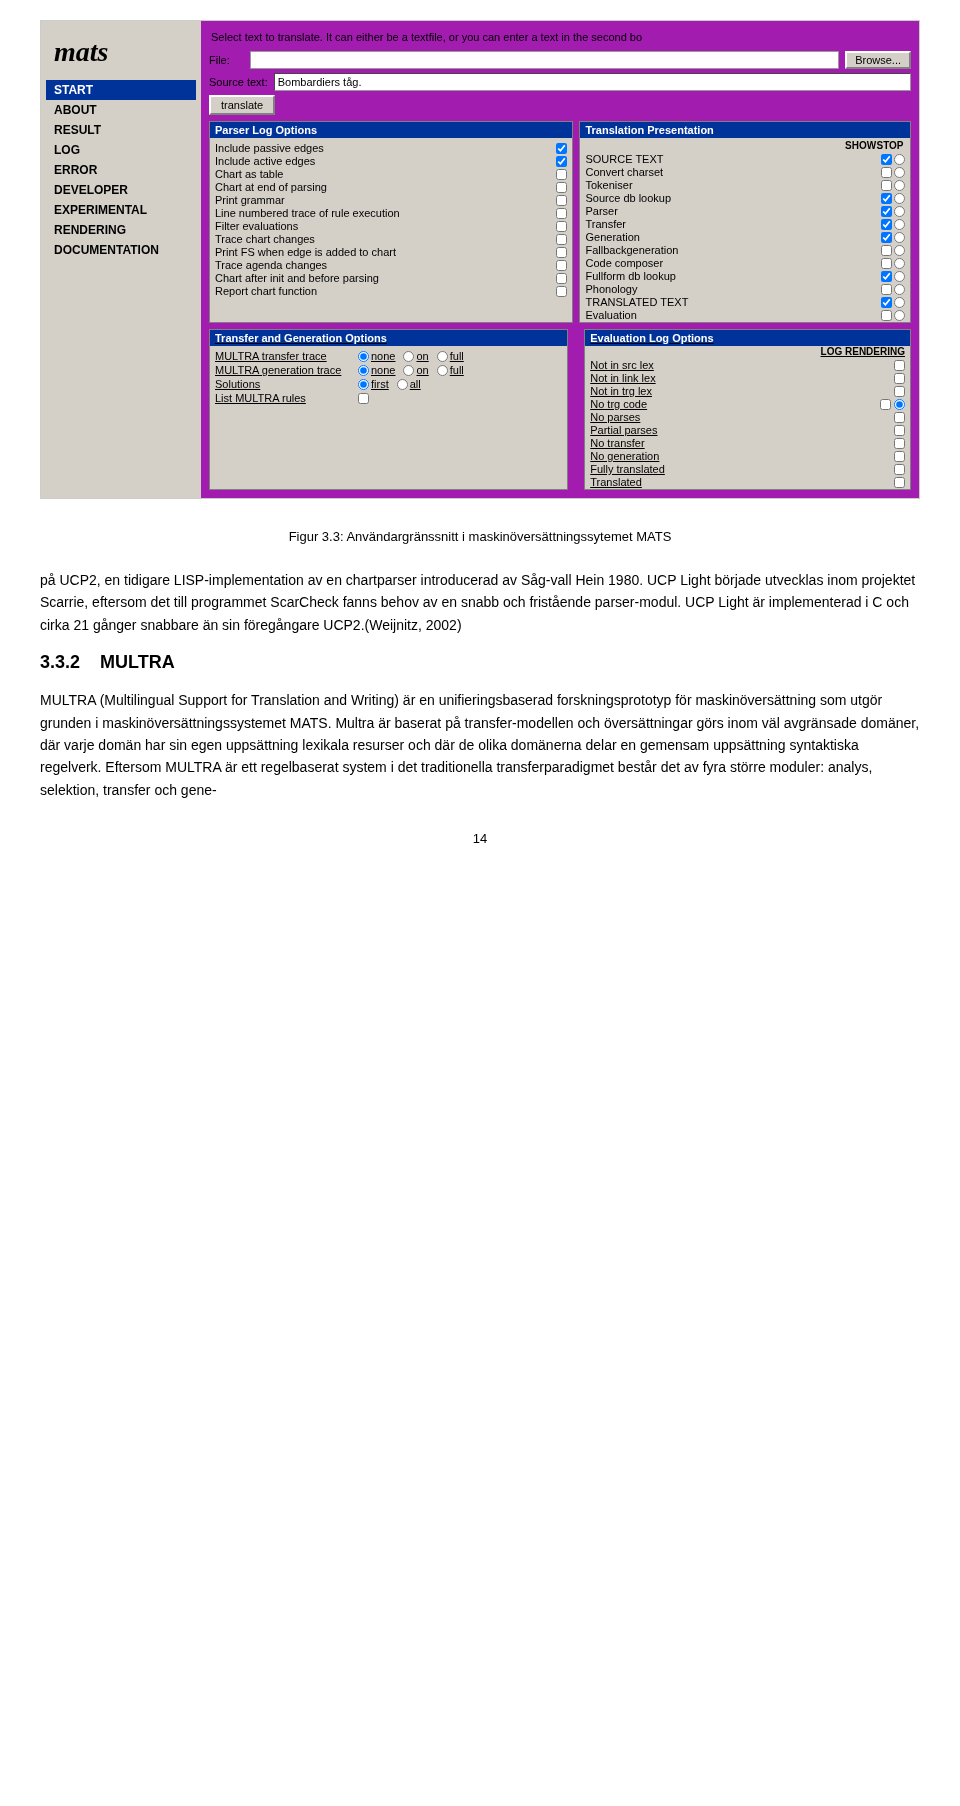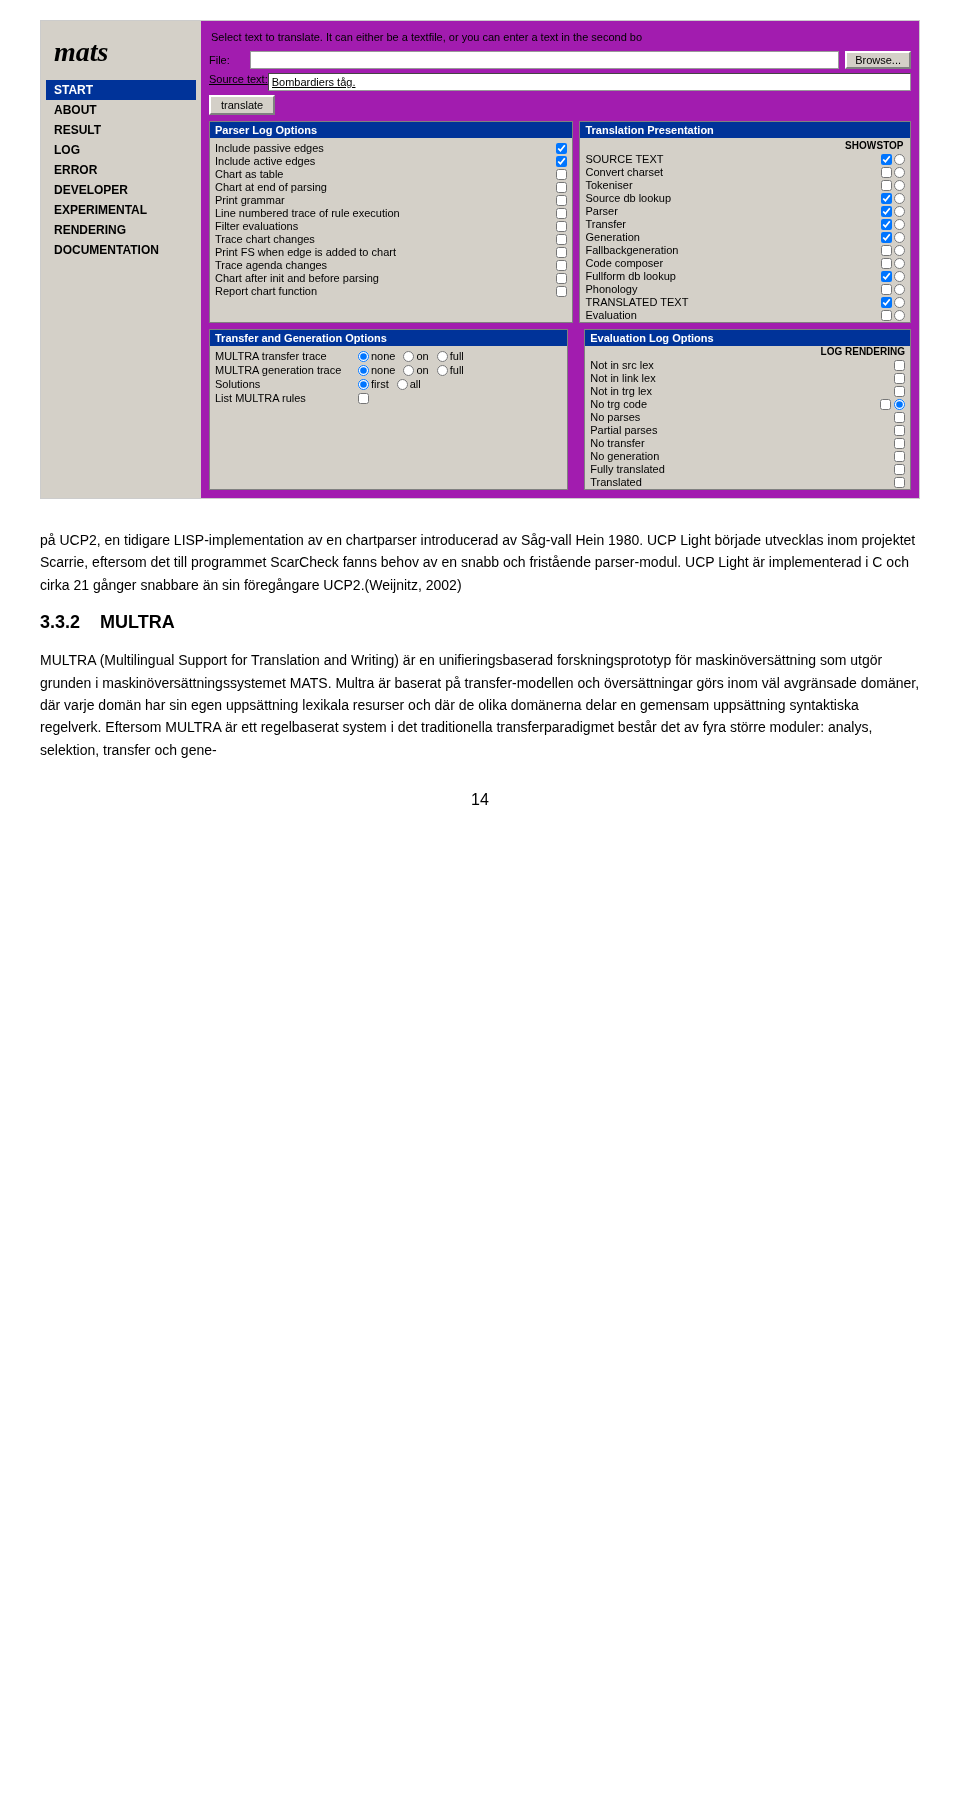--- a/index.html
+++ b/index.html
@@ -100,22 +100,23 @@
       padding: 1px 8px;
       font-size: 11px;
       background: #d4d0c8;
       border: 2px solid;
       border-color: #fff #808080 #808080 #fff;
       cursor: pointer;
     }
 
     .source-row {
       display: flex;
+      align-items: center;
       margin-bottom: 4px;
-      text-decoration: underline;
+      gap: 6px;
     }
 
     .source-label {
       font-size: 11px;
       white-space: nowrap;
     }
 
     .source-input {
       flex: 1;
       height: 18px;
@@ -205,20 +206,21 @@
     .tp-show, .tp-stop {
       width: 12px;
       height: 12px;
       flex-shrink: 0;
     }
 
     
     .bottom-panels-row {
       display: flex;
       gap: 16px;
+      text-decoration: underline;
     }
 
     
     .tg-row {
       display: flex;
       align-items: center;
       margin-bottom: 2px;
       gap: 3px;
     }
 
@@ -276,21 +278,21 @@
 
     .section-heading {
       font-size: 18px;
       font-weight: bold;
       margin-bottom: 16px;
       margin-top: 10px;
     }
 
     .page-number {
       text-align: center;
-      font-size: 16px;
+      font-size: 13px;
       margin-top: 30px;
       color: #000;
     }
 
     input[type="radio"] {
       width: 11px;
       height: 11px;
     }
 
     input[type="checkbox"] {
@@ -578,20 +580,21 @@
               <span class="eval-label">Translated</span>
               <input type="checkbox" style="">
             </div>
           </div>
         </div>
 
       </div>
     </div>
   </div>
 
+  <div class="figure-caption">Figur 3.3: Användargränssnitt i maskinöversättningssytemet MATS</div>
 
   <div class="body-text">
     <span>på UCP2, en tidigare LISP-implementation av en chartparser introducerad av Såg-vall Hein 1980. UCP Light började utvecklas inom projektet Scarrie, eftersom det till programmet ScarCheck fanns behov av en snabb och fristående parser-modul. UCP Light är implementerad i C och cirka 21 gånger snabbare än sin föregångare UCP2.(Weijnitz, 2002)</span>
   </div>
 
   <div class="section-heading">
     <span>3.3.2</span>
     &nbsp;&nbsp;
     <span>MULTRA</span>
   </div>

